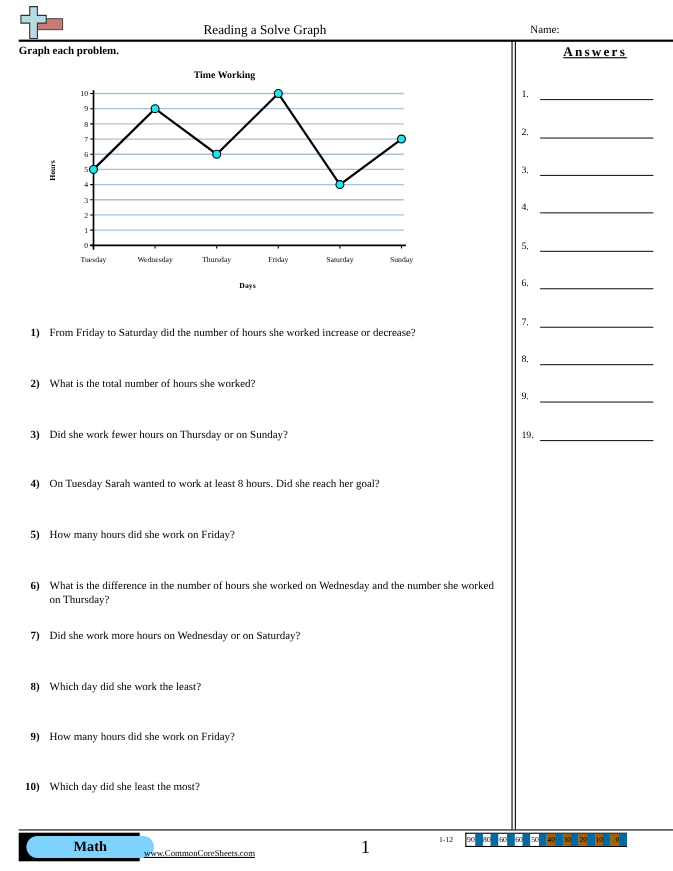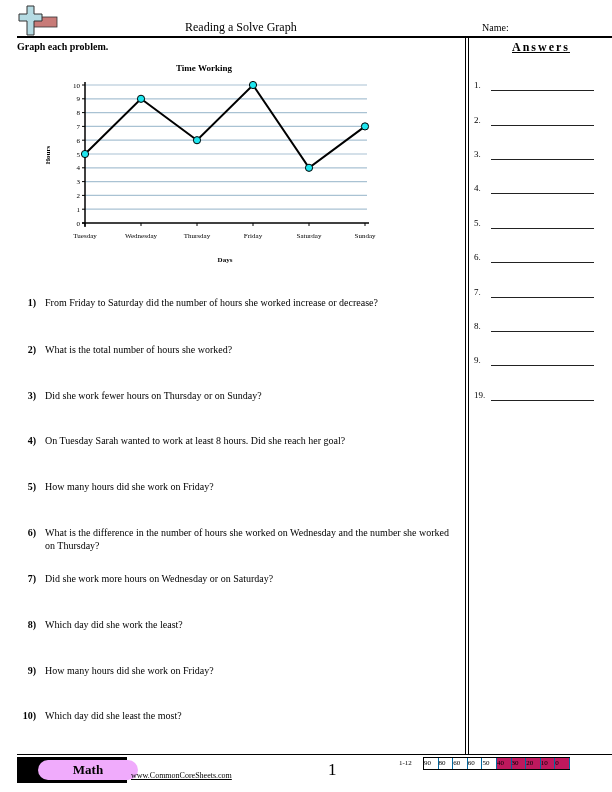--- a/index.html
+++ b/index.html
@@ -29,28 +29,28 @@
   #chart text { font-family: "Liberation Serif", serif; }
 
   
   .q { left: 14px; width: 450px; font-size: 10px; line-height: 13px; }
   .q-num { position: absolute; left: 0; width: 22px; text-align: right; font-weight: bold; }
   .q-text { position: absolute; left: 31px; width: 405px; }
 
   
   #footer-rule { left: 17px; top: 754px; width: 595px; height: 1px; background: #000; }
   #math-badge { left: 17px; top: 757px; width: 110px; height: 26px; background: #000; }
-  #math-pill { position: absolute; left: 21px; top: 3px; width: 100px; height: 20px; background: #f0abfc;
+  #math-pill { position: absolute; left: 7px; top: 3px; width: 116px; height: 20px; background: #7dd3fc;
                border-radius: 10px; text-align: center; font-weight: bold; font-size: 13px; line-height: 20px; }
   #website { left: 131px; top: 771px; font-size: 8px; text-decoration: underline; }
   #page-num { left: 328px; top: 760px; font-size: 17px; }
   #score-label { left: 399px; top: 759px; font-size: 7px; }
   #score-boxes { left: 423px; top: 757px; height: 11px; display: flex; border: 1px solid #000; border-right: none; }
-  .score-box { width: 14.6px; height: 11px; border-right: 1px solid #0369a1; font-size: 7px; line-height: 11px; text-align: left; box-sizing: border-box; }
-  .score-box.hl { background: #be185d; }
+  .score-box { width: 14.6px; height: 11px; border-right: 7px solid #0369a1; font-size: 7px; line-height: 11px; text-align: right; box-sizing: border-box; }
+  .score-box.hl { background: #a16207; }
 </style>
 </head>
 <body>
 
 <svg id="logo" class="abs" viewBox="0 0 40 32">
   <rect x="13" y="12" width="26" height="10" fill="#c87b78" stroke="#333" stroke-width="0.8"></rect>
   <path d="M9 1 h7 v8 h8 v7 h-8 v14 h-7 v-14 h-8 v-7 h8 z" fill="#b5dbe3" stroke="#333" stroke-width="1"></path>
 </svg>
 <div id="title" class="abs">Reading a Solve Graph</div>
 <div id="name-label" class="abs">Name:</div>

